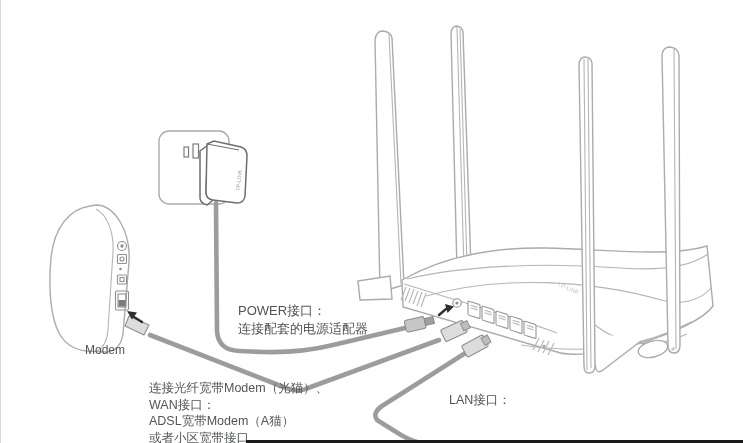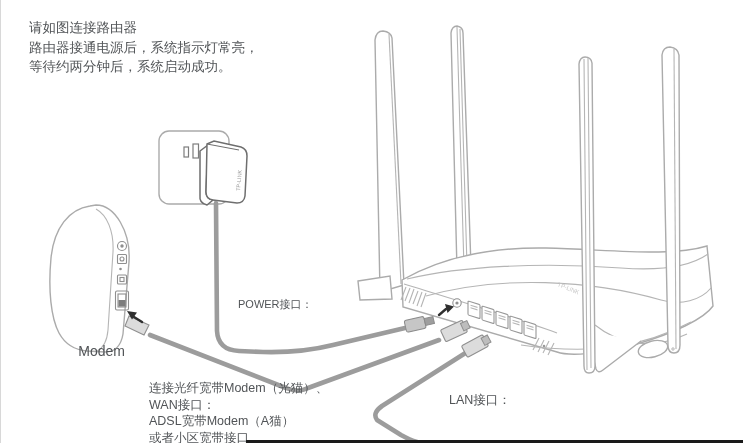--- a/index.html
+++ b/index.html
@@ -3,24 +3,24 @@
 <meta charset="utf-8">
 <style>
   html,body{margin:0;padding:0;background:#fff;}
   .stage{
     position:relative;width:743px;height:443px;background:#ffffff;
     overflow:hidden;border-left:1px solid #d8d8d8;box-sizing:border-box;
     font-family:"Liberation Sans","DejaVu Sans",sans-serif;color:#515457;
   }
   .intro{position:absolute;left:28px;top:18px;font-size:13.5px;line-height:19.5px;color:#515457;}
   .callout{position:absolute;font-size:12.5px;line-height:16.5px;color:#515457;}
-  .callout.power{left:237px;top:295px;line-height:18px;font-size:11px;}
+  .callout.power{left:237px;top:302px;line-height:18px;font-size:13px;}
   .callout.wan{left:148px;top:380px;}
   .callout.lan{left:438px;top:392px;margin-left:10px;}
-  .modem-label{position:absolute;left:72px;top:343px;width:52px;text-align:right;font-size:14px;color:#515457;}
+  .modem-label{position:absolute;left:78px;top:343px;width:52px;text-align:center;font-size:12px;color:#515457;}
   .bottom-bar{position:absolute;left:245px;right:0;bottom:0;height:3px;background:#1a1a1a;}
   svg{position:absolute;left:0;top:0;}
   .art{stroke:#ababab;stroke-width:1.4;fill:#ffffff;}
   .artline{stroke:#b5b5b5;stroke-width:1.1;fill:none;}
   .cable{stroke:#9c9c9c;stroke-width:4.6;fill:none;stroke-linecap:round;stroke-linejoin:round;}
   .plug{fill:#dcdcdc;stroke:#8f8f8f;stroke-width:1.1;}
   .port{fill:#ffffff;stroke:#979797;stroke-width:1.1;}
   .arrow{fill:#2f2f2f;stroke:none;}
   .arrowtail{stroke:#2f2f2f;stroke-width:2.4;stroke-linecap:round;}
 </style>
@@ -157,30 +157,26 @@
       <path d="M578,64 Q579,57 584,57 Q590,57 591,63 L594,366 Q594,373 588,373 Q583,373 583,366 Z" class="art"></path>
       <path d="M583,59 L586,370 M587,58 L590,368" class="artline"></path>
     </g>
     <g>
       <path d="M661,55 Q662,47 669,47 Q677,48 678,55 L679,345 Q679,353 673,353 Q667,353 667,345 Z" class="art"></path>
       <path d="M673,49 L675,349" class="artline"></path>
       <circle cx="672" cy="349" r="1.2" fill="none" stroke="#ababab" stroke-width="0.9"></circle>
     </g>
   </svg>
 
-  <div class="intro">
-    <div>请如图连接路由器</div>
-    <div>路由器接通电源后，系统指示灯常亮，</div>
-    <div>等待约两分钟后，系统启动成功。</div>
-  </div>
 
   <div class="modem-label">Modem</div>
 
   <div class="callout power">
     <div>POWER接口：</div>
+    <div>连接配套的电源适配器</div>
   </div>
 
   <div class="callout wan">
     <div>连接光纤宽带Modem（光猫）、</div>
     <div>WAN接口：</div>
     <div>ADSL宽带Modem（A猫）</div>
     <div>或者小区宽带接口</div>
   </div>
 
   <div class="callout lan">

